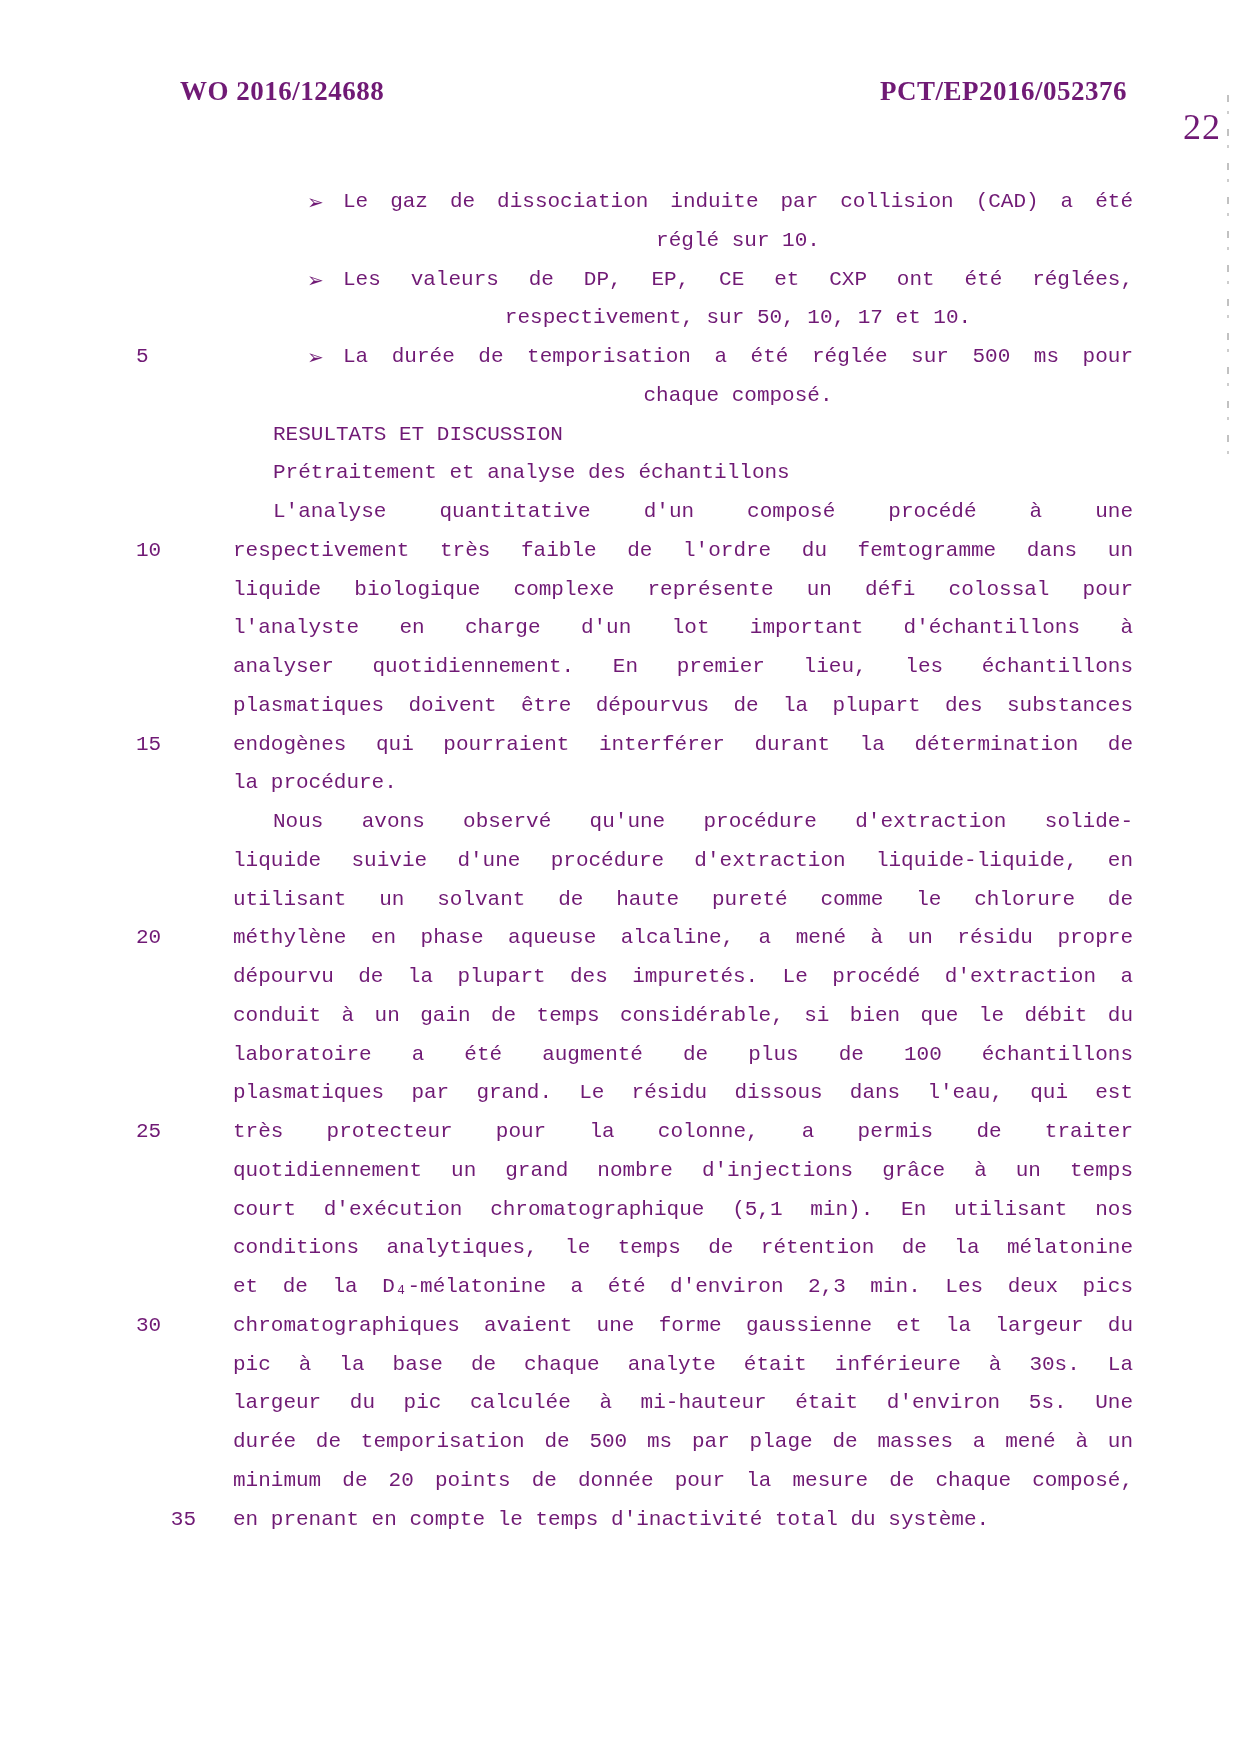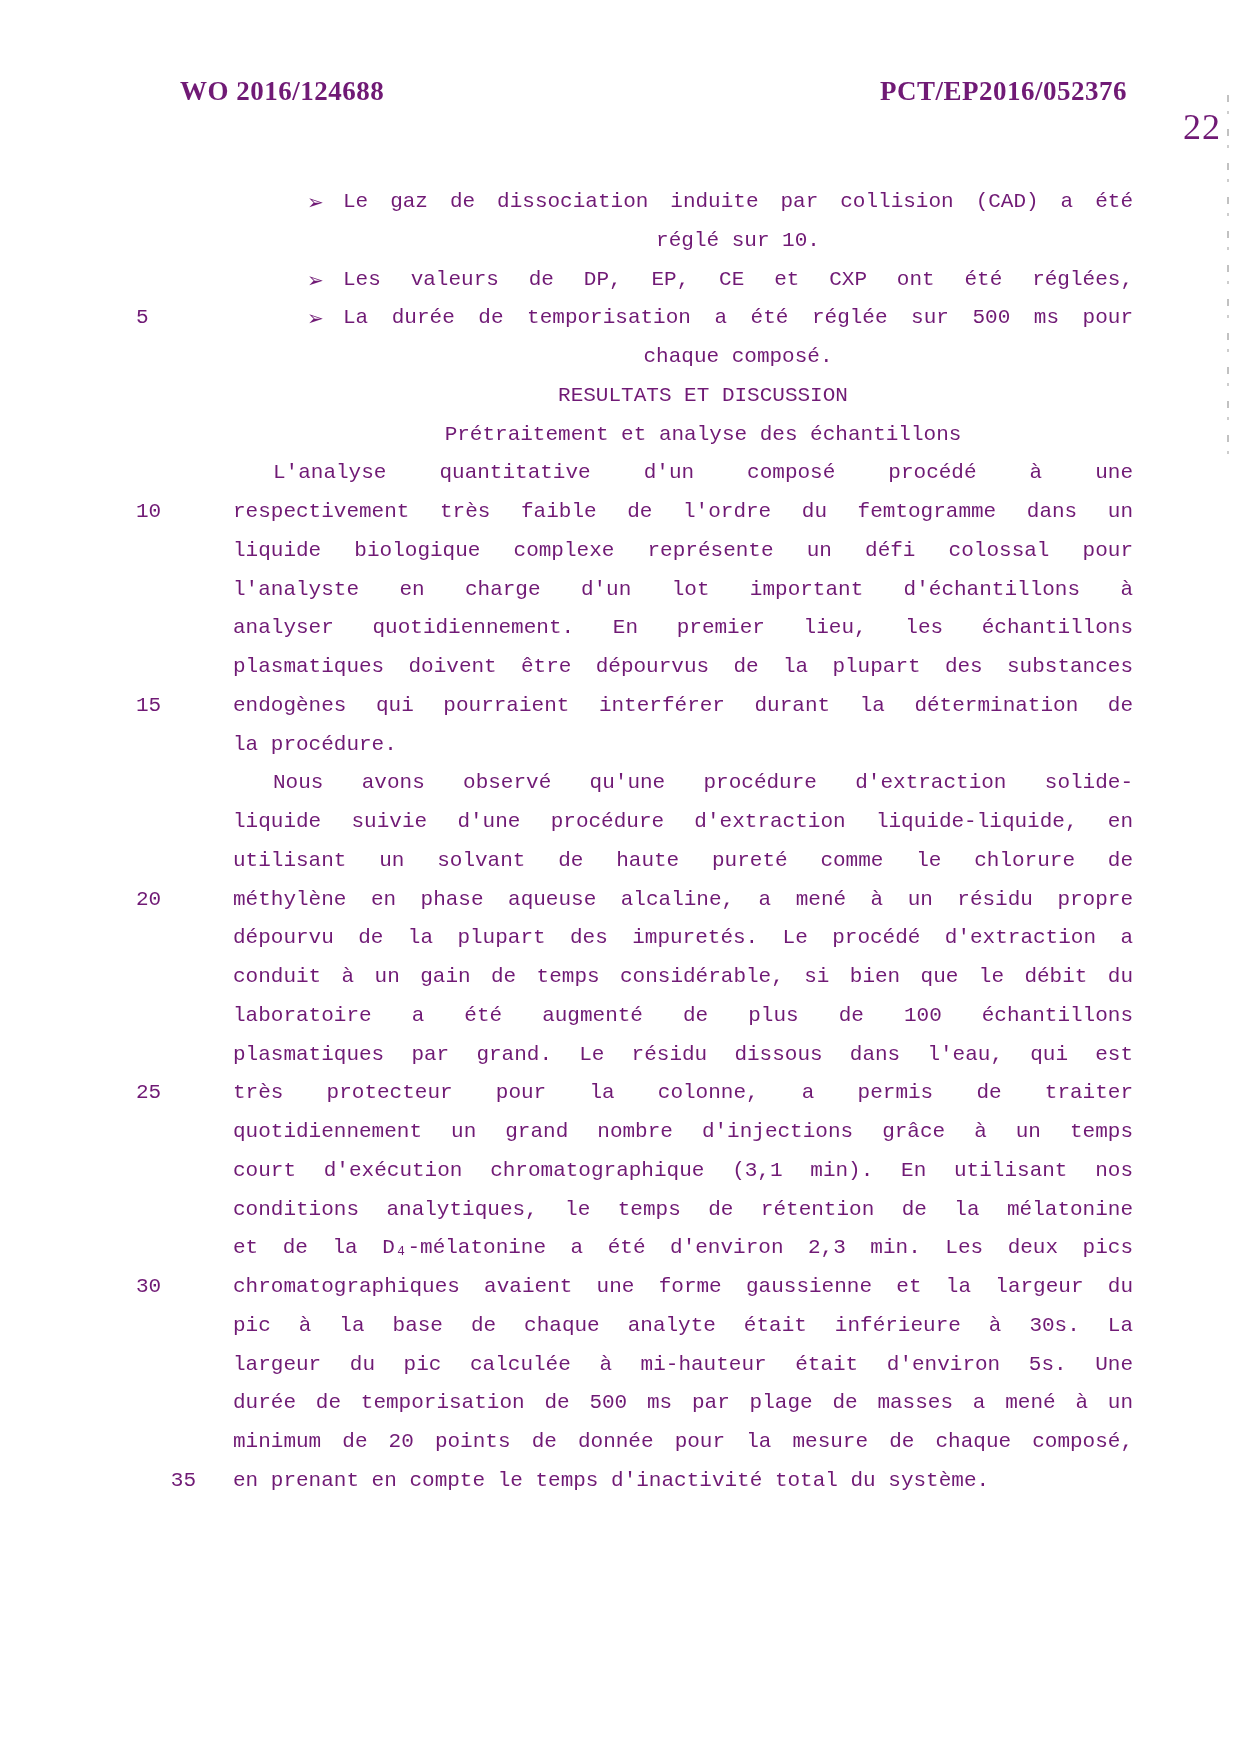--- a/index.html
+++ b/index.html
@@ -31,21 +31,21 @@
   .text-block{
     position:absolute;left:233px;top:183px;width:900px;
     font-size:21px;line-height:38.75px;
   }
   .line{position:relative;height:38.75px;white-space:nowrap;}
   .line.justify{
     white-space:normal;
     text-align:justify;
     text-align-last:justify;
   }
-  .line.ind-para{padding-left:40px;text-align:center;}
+  .line.ind-para{padding-left:40px;}
   .line.ind-bullet{padding-left:110px;}
   .line.ind-bcont{padding-left:110px;text-align:center;}
   .lnum{
     position:absolute;left:-97px;width:60px;
     text-align:right;
     font-size:21px;
   }
   .bullet{
     position:absolute;left:74px;top:0;
     font-family:"DejaVu Sans",sans-serif;
@@ -70,20 +70,21 @@
   <div class="hdr hdr-left">WO 2016/124688</div>
 
   <div class="hdr hdr-right">PCT/EP2016/052376</div>
 
   <div class="pageno">22</div>
 
   <div class="text-block" id="text-block">
       <div class="line ind-bullet justify"><span class="bullet">➢</span><span>Le gaz de dissociation induite par collision (CAD) a été</span></div>
       <div class="line ind-bcont"><span>réglé sur 10.</span></div>
       <div class="line ind-bullet justify"><span class="bullet">➢</span><span>Les valeurs de DP, EP, CE et CXP ont été réglées,</span></div>
+      <div class="line ind-bcont"><span>respectivement, sur 50, 10, 17 et 10.</span></div>
       <div class="line ind-bullet justify"><span class="lnum">5</span><span class="bullet">➢</span><span>La durée de temporisation a été réglée sur 500 ms pour</span></div>
       <div class="line ind-bcont"><span>chaque composé.</span></div>
       <div class="line ind-para"><span>RESULTATS ET DISCUSSION</span></div>
       <div class="line ind-para"><span>Prétraitement et analyse des échantillons</span></div>
       <div class="line ind-para justify"><span>L'analyse quantitative d'un composé procédé à une</span></div>
       <div class="line ind-body justify"><span class="lnum">10</span><span>respectivement très faible de l'ordre du femtogramme dans un</span></div>
       <div class="line ind-body justify"><span>liquide biologique complexe représente un défi colossal pour</span></div>
       <div class="line ind-body justify"><span>l'analyste en charge d'un lot important d'échantillons à</span></div>
       <div class="line ind-body justify"><span>analyser quotidiennement. En premier lieu, les échantillons</span></div>
       <div class="line ind-body justify"><span>plasmatiques doivent être dépourvus de la plupart des substances</span></div>
@@ -92,21 +93,21 @@
       <div class="line ind-para justify"><span>Nous avons observé qu'une procédure d'extraction solide-</span></div>
       <div class="line ind-body justify"><span>liquide suivie d'une procédure d'extraction liquide-liquide, en</span></div>
       <div class="line ind-body justify"><span>utilisant un solvant de haute pureté comme le chlorure de</span></div>
       <div class="line ind-body justify"><span class="lnum">20</span><span>méthylène en phase aqueuse alcaline, a mené à un résidu propre</span></div>
       <div class="line ind-body justify"><span>dépourvu de la plupart des impuretés. Le procédé d'extraction a</span></div>
       <div class="line ind-body justify"><span>conduit à un gain de temps considérable, si bien que le débit du</span></div>
       <div class="line ind-body justify"><span>laboratoire a été augmenté de plus de 100 échantillons</span></div>
       <div class="line ind-body justify"><span>plasmatiques par grand. Le résidu dissous dans l'eau, qui est</span></div>
       <div class="line ind-body justify"><span class="lnum">25</span><span>très protecteur pour la colonne, a permis de traiter</span></div>
       <div class="line ind-body justify"><span>quotidiennement un grand nombre d'injections grâce à un temps</span></div>
-      <div class="line ind-body justify"><span>court d'exécution chromatographique (3,1 min). En utilisant nos</span></div>
+      <div class="line ind-body justify"><span>court d'exécution chromatographique (5,1 min). En utilisant nos</span></div>
       <div class="line ind-body justify"><span>conditions analytiques, le temps de rétention de la mélatonine</span></div>
       <div class="line ind-body justify"><span>et de la D₄-mélatonine a été d'environ 2,3 min. Les deux pics</span></div>
       <div class="line ind-body justify"><span class="lnum">30</span><span>chromatographiques avaient une forme gaussienne et la largeur du</span></div>
       <div class="line ind-body justify"><span>pic à la base de chaque analyte était inférieure à 30s. La</span></div>
       <div class="line ind-body justify"><span>largeur du pic calculée à mi-hauteur était d'environ 5s. Une</span></div>
       <div class="line ind-body justify"><span>durée de temporisation de 500 ms par plage de masses a mené à un</span></div>
       <div class="line ind-body justify"><span>minimum de 20 points de donnée pour la mesure de chaque composé,</span></div>
       <div class="line ind-body"><span class="lnum">35</span><span>en prenant en compte le temps d'inactivité total du système.</span></div>
     </div>
 

